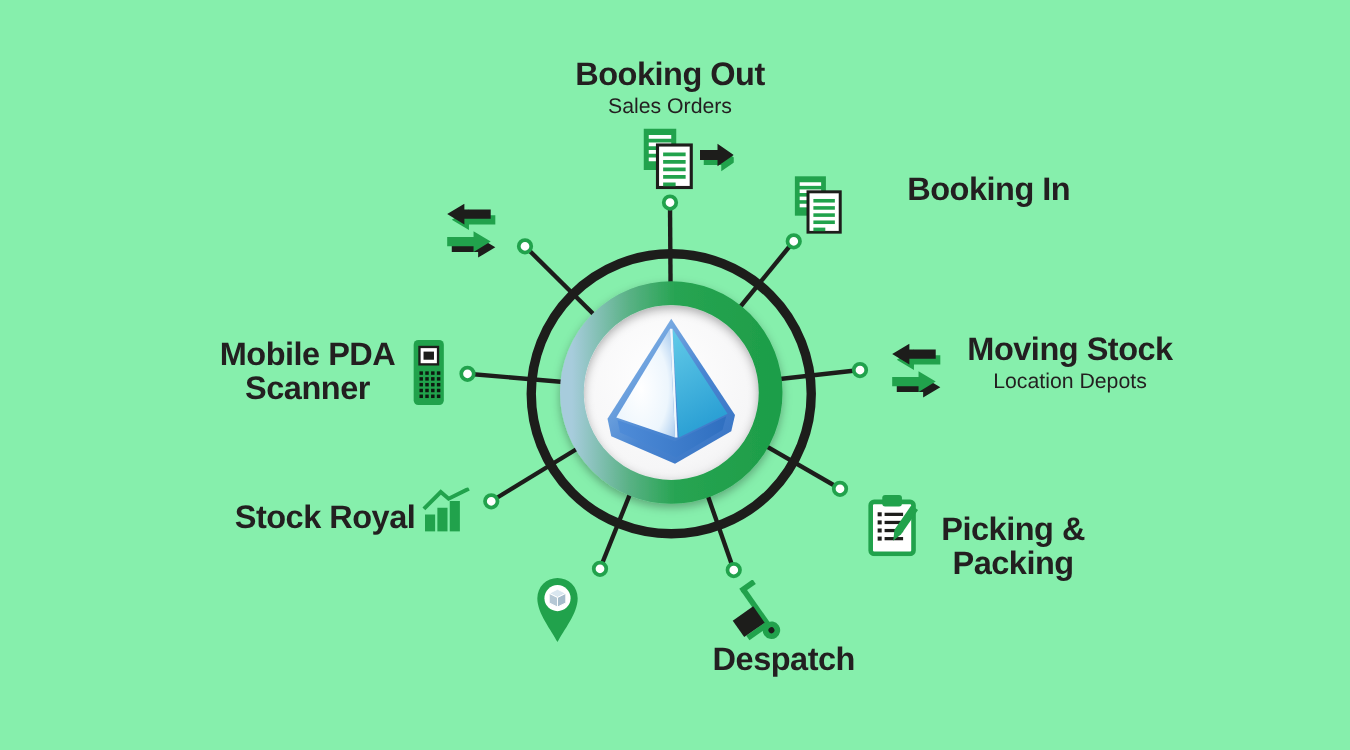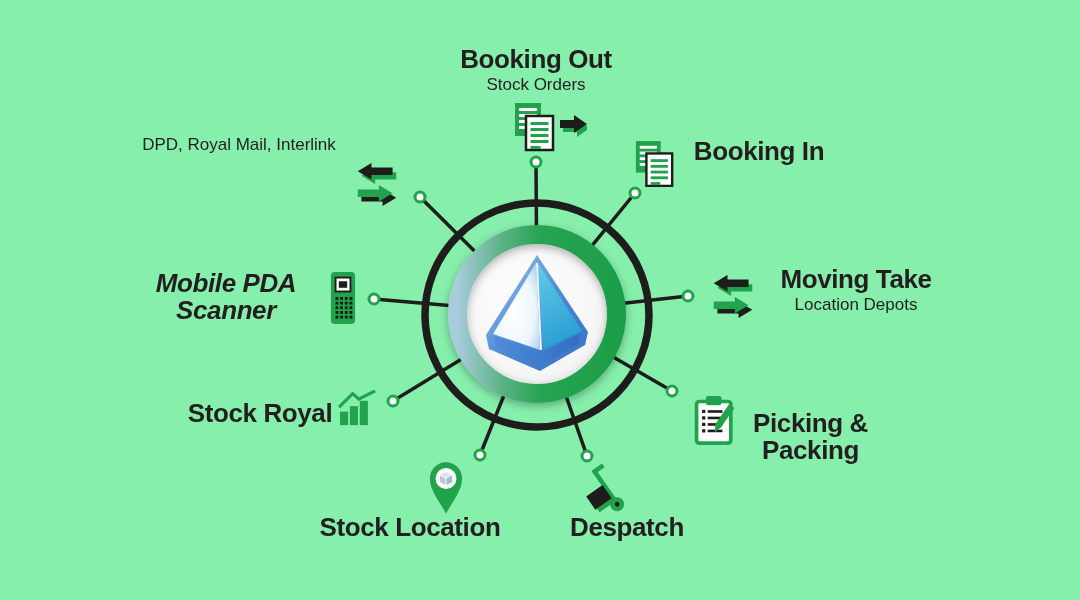--- a/index.html
+++ b/index.html
@@ -215,54 +215,49 @@
         <rect x="21" y="43" width="3" height="3"></rect>
       <rect x="6" y="48" width="3" height="3"></rect>
         <rect x="11" y="48" width="3" height="3"></rect>
         <rect x="16" y="48" width="3" height="3"></rect>
         <rect x="21" y="48" width="3" height="3"></rect>
     </g>
   </svg>
 
   <div class="node" style="left:396px;top:46px;width:280px;">
     <div class="node-title">Booking Out</div>
-    <div class="node-subtitle">Stock Orders</div>
-  </div>
-
-  <div class="node" style="left:688px;top:138px;width:142px;">
+    <div class="node-subtitle">Sales Orders</div>
+  </div>
+
+  <div class="node" style="left:720px;top:138px;width:142px;">
     <div class="node-title">Booking In</div>
   </div>
 
   <div class="node" style="left:768px;top:266px;width:176px;">
-    <div class="node-title">Moving Take</div>
+    <div class="node-title">Moving Stock</div>
     <div class="node-subtitle">Location Depots</div>
   </div>
 
   <div class="node" style="left:552px;top:514px;width:150px;">
     <div class="node-title">Despatch</div>
 
   </div>
 
   <div class="node" style="left:743px;top:410px;width:135px;">
     <div class="node-title">Picking &amp; Packing</div>
 
   </div>
 
-  <div class="node" style="left:305px;top:514px;width:210px;">
-    <div class="node-title">Stock Location</div>
-
-  </div>
 
   <div class="node" style="left:185px;top:400px;width:150px;">
     <div class="node-title">Stock Royal</div>
 
   </div>
 
-  <div class="node" style="left:144px;top:270px;width:164px;font-style:italic;">
+  <div class="node" style="left:164px;top:270px;width:164px;">
     <div class="node-title">Mobile PDA Scanner</div>
 
   </div>
 
   <div class="node" style="left:133px;top:133px;width:212px;">
-    <div class="node-subtitle">DPD, Royal Mail, Interlink</div>
   </div>
 
 </div>
 
 </body></html>

